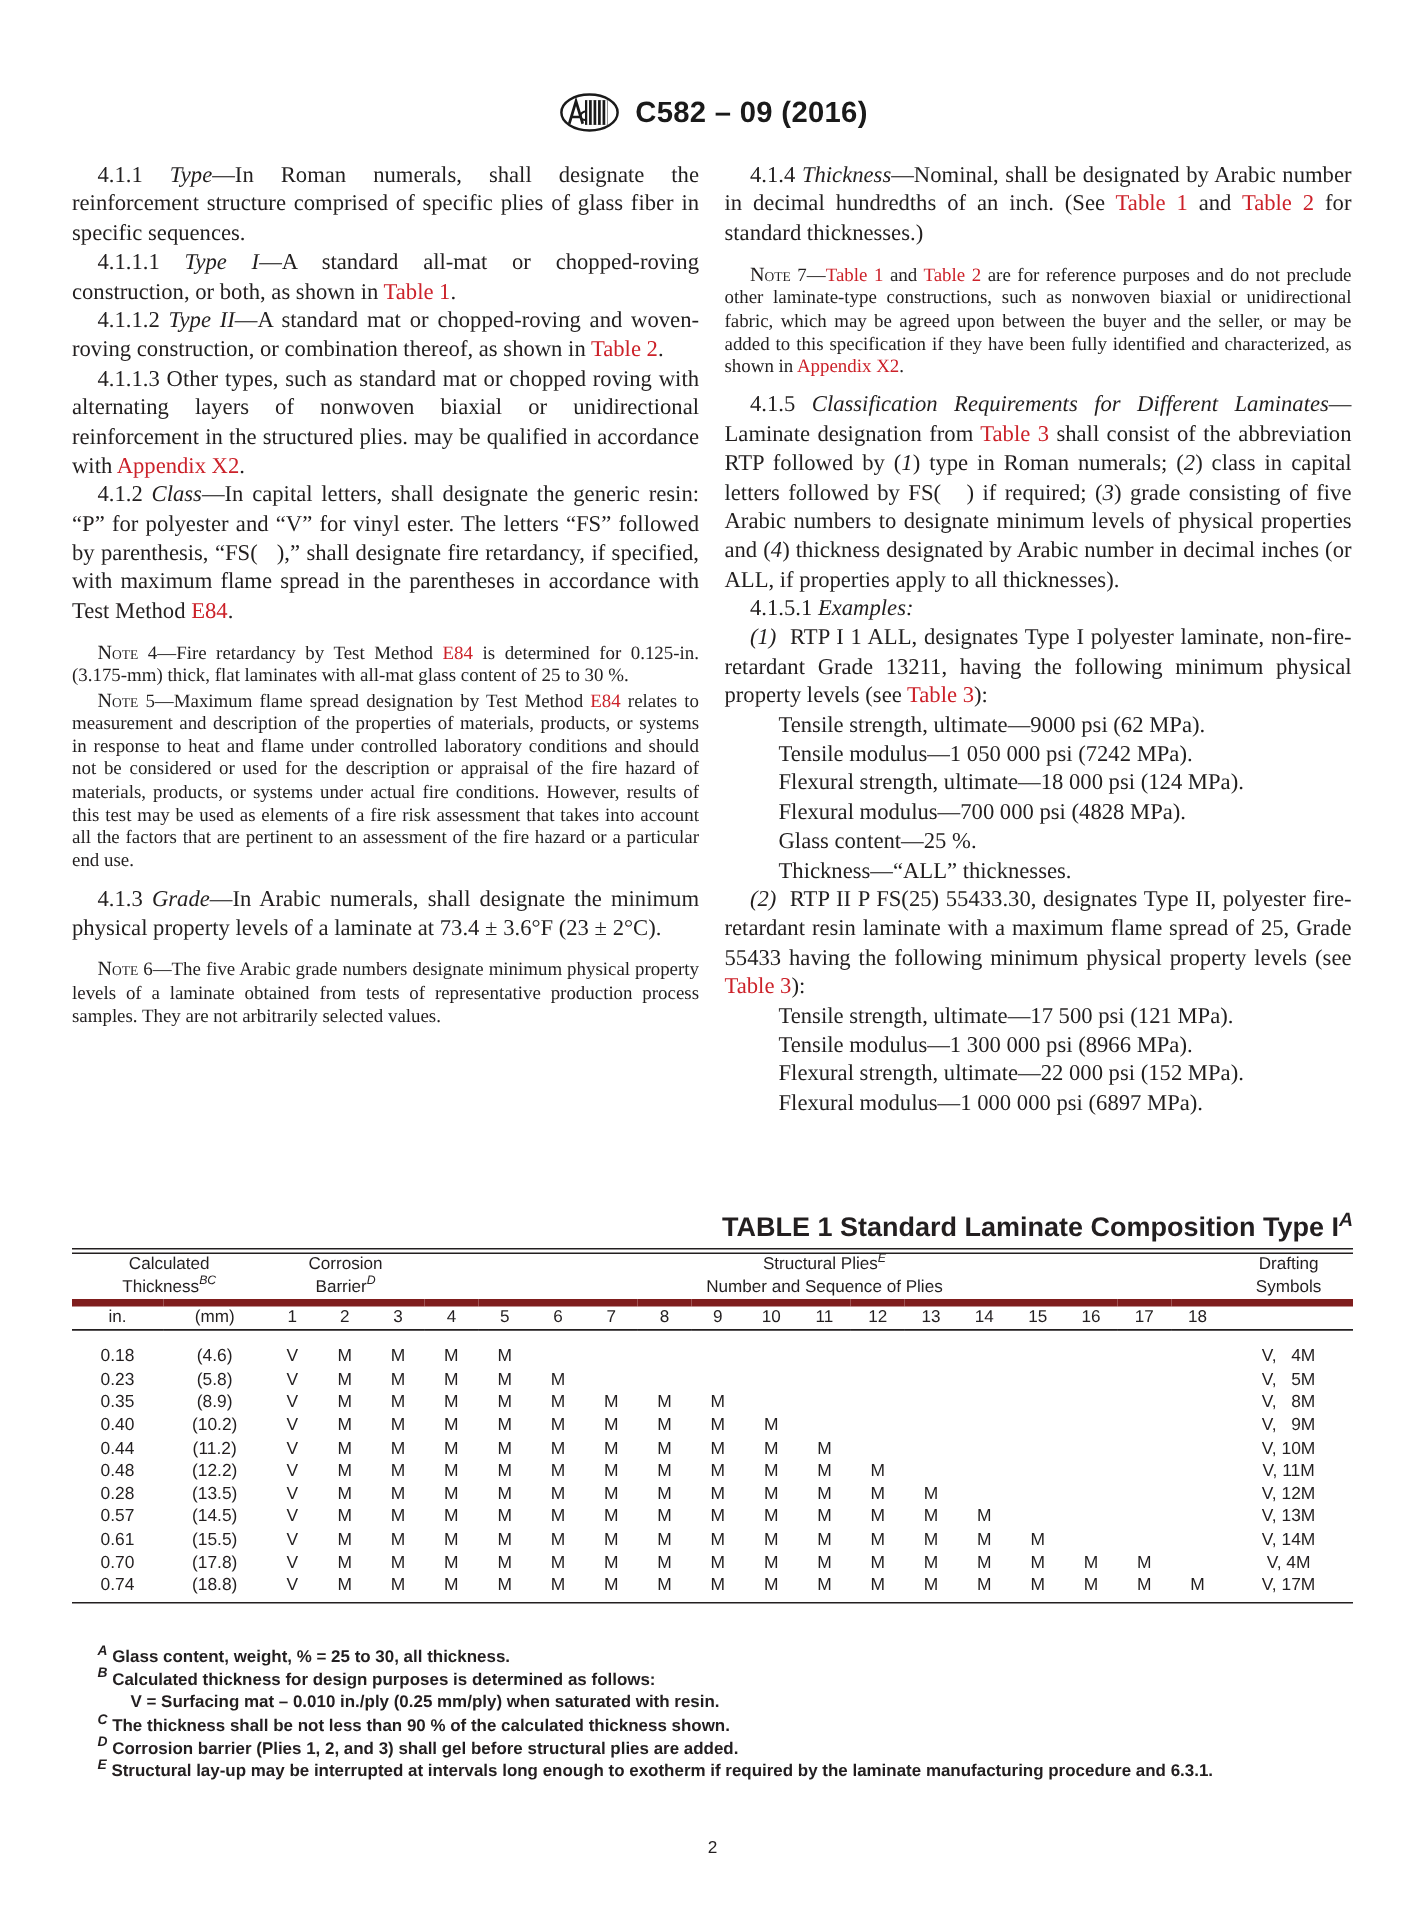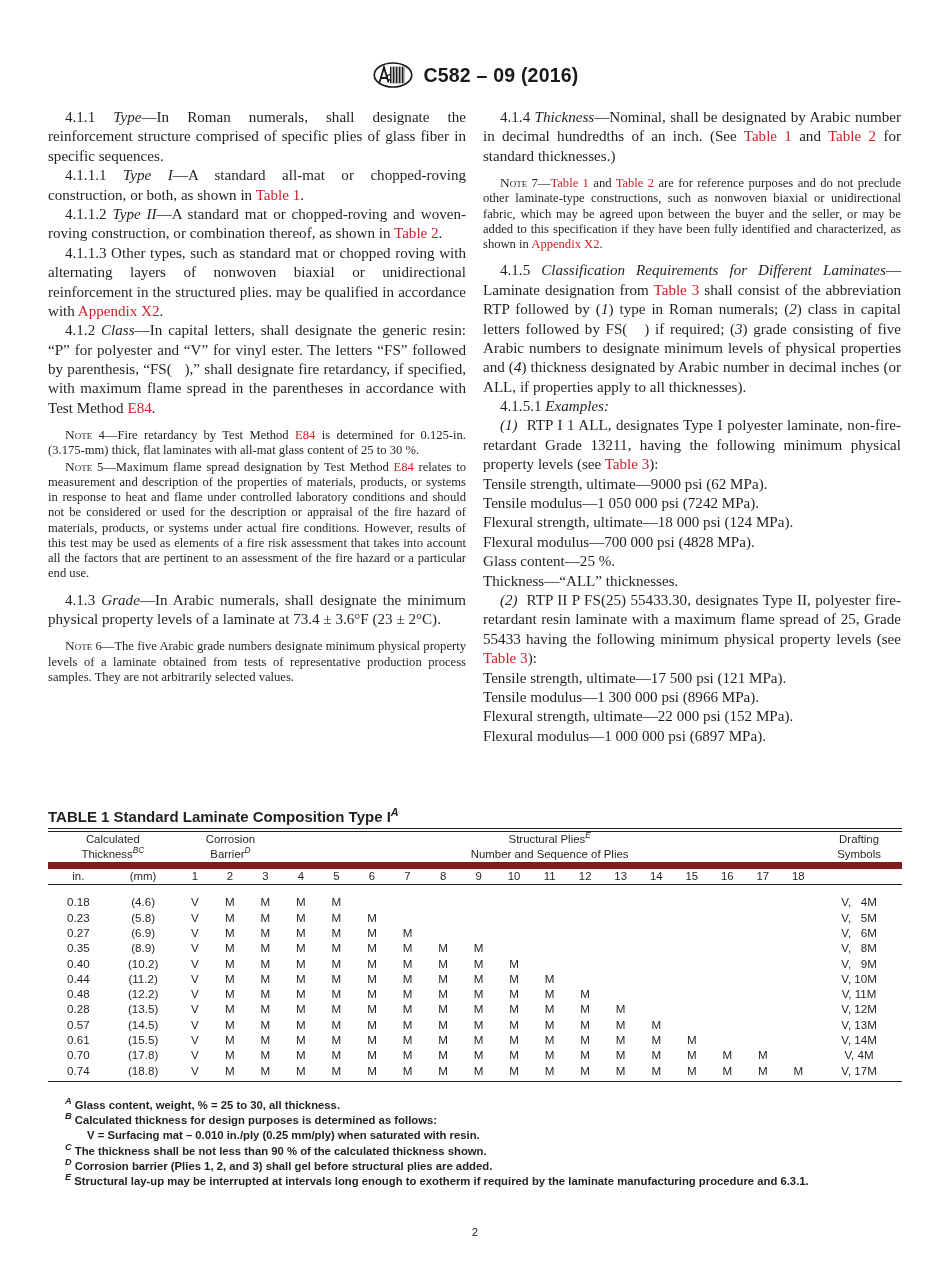--- a/index.html
+++ b/index.html
@@ -90,39 +90,40 @@
   }
 
   em, i { font-style: italic; }
 
   .xref {
     color: #cc2129;
   }
 
   .indent-item {
     text-indent: 0;
+    margin-left: 36px;
     text-align: left;
   }
   .example-item {
     text-indent: 17px;
     text-align: justify;
   }
 
   
   .table-wrap {
     position: absolute;
     left: 48px;
     top: 792px;
     width: 854px;
     font-family: "Liberation Sans", sans-serif;
     color: #231f20;
   }
   .tbl-title {
-    text-align: left;
-    font-size: 15px;
+    text-align: right;
+    font-size: 18px;
     font-weight: bold;
     padding-bottom: 3px;
   }
   .rule-double {
     border-top: 1.1px solid #231f20;
     border-bottom: 1.1px solid #231f20;
     height: 2.2px;
     box-sizing: content-box;
   }
   .rule-single {
@@ -151,21 +152,21 @@
     padding-bottom: 3px;
   }
   .databody td {
     line-height: 1.465;
     font-size: 11.6px;
   }
   .databody tr:first-child td { padding-top: 9px; }
   .databody tr:last-child  td { padding-bottom: 3px; }
   sup { font-size: 72%; vertical-align: super; line-height: 0; font-style: italic;}
 
-  .hr-under-head { border-bottom: 7px solid #7f1d1d; }
+  .hr-under-head { border-bottom: 5px solid #7f1d1d; }
   .hr-thin { border-bottom: 1px solid #231f20; }
 
   .footnotes {
     position: absolute;
     left: 48px;
     top: 1082px;
     width: 860px;
     font-family: "Liberation Sans", sans-serif;
     font-size: 11.3px;
     line-height: 1.345;
@@ -379,43 +380,20 @@
             <td></td>
             <td></td>
             <td></td>
             <td></td>
             <td></td>
             <td></td>
             <td></td>
             <td style="white-space: pre;">V,   5M</td>
           </tr>
           <tr>
-            <td>0.27</td>
-            <td>(6.9)</td>
-            <td>V</td>
-            <td>M</td>
-            <td>M</td>
-            <td>M</td>
-            <td>M</td>
-            <td>M</td>
-            <td>M</td>
-            <td></td>
-            <td></td>
-            <td></td>
-            <td></td>
-            <td></td>
-            <td></td>
-            <td></td>
-            <td></td>
-            <td></td>
-            <td></td>
-            <td></td>
-            <td style="white-space: pre;">V,   6M</td>
-          </tr>
-          <tr>
             <td>0.35</td>
             <td>(8.9)</td>
             <td>V</td>
             <td>M</td>
             <td>M</td>
             <td>M</td>
             <td>M</td>
             <td>M</td>
             <td>M</td>
             <td>M</td>

